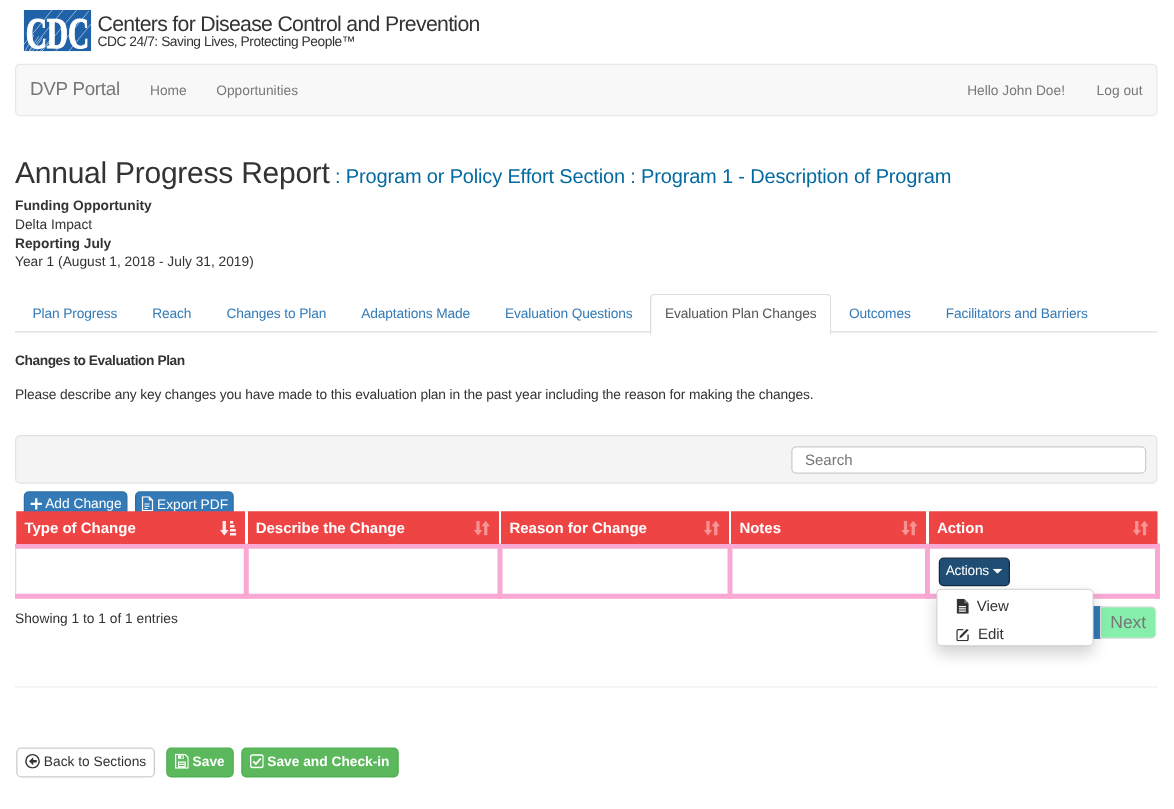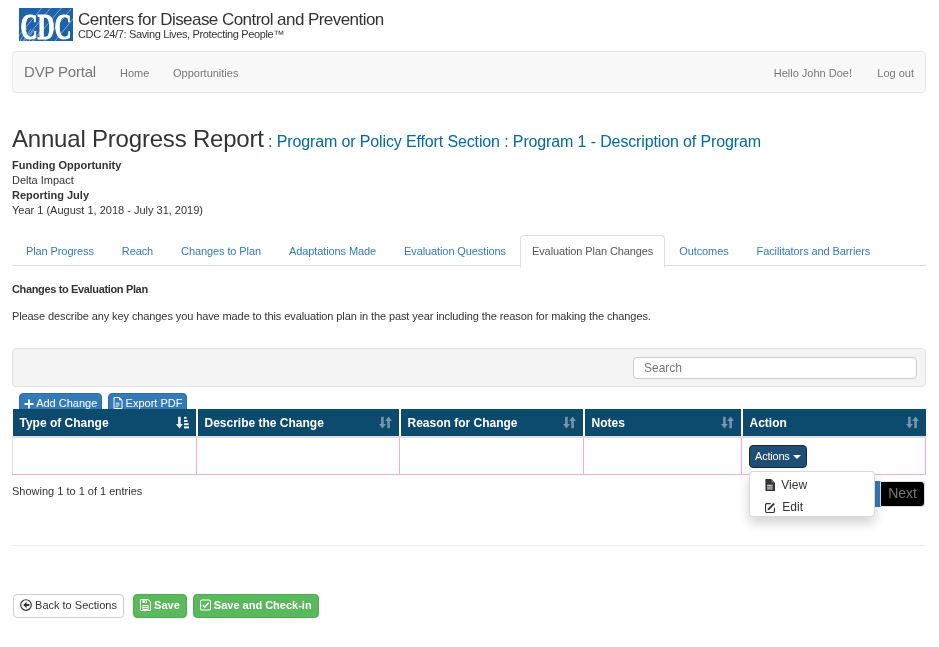--- a/index.html
+++ b/index.html
@@ -22,31 +22,31 @@
 ul.tabs li a { display:inline-block; padding:8px 14px 7px 14px; font-size:11px; letter-spacing:-0.1px; line-height:16px; color:#337ab7; text-decoration:none; }
 ul.tabs li.active a { background:#fff; border:1px solid #ddd; border-bottom:1px solid transparent; border-radius:4px 4px 0 0; color:#555; padding:7px 11px 8px 11px; }
 .sechead { margin-top:17px; font-size:11px; letter-spacing:-0.35px; font-weight:700; }
 .desc { margin-top:15px; font-size:11px; letter-spacing:-0.1px; color:#333; }
 .well { margin-top:26px; height:39px; background:#f4f4f4; border:1px solid #e3e3e3; border-radius:4px; position:relative; }
 .btn { display:inline-block; border-radius:4px; text-align:center; cursor:pointer; text-decoration:none;margin-top:36px; }
 .btn-blue { background:#337ab7; border:1px solid #2e6da4; color:#fff; font-size:11px; padding:3px 0; height:21px; white-space:nowrap; }
 .well .btn-blue { position:absolute; top:8px; }
 .search { position:absolute; right:8px; top:8px; width:284px; height:22px; border:1px solid #ccc; border-radius:4px; padding-left:10px; font-size:12px; font-family:"Liberation Sans",sans-serif; color:#999; }
 table.grid { margin-top:22px; width:913px; border-collapse:collapse; table-layout:fixed; }
-table.grid th { background:#0c4a6e; color:#fff; font-size:12px; font-weight:700; text-align:left; padding:6px 7px; height:28px; border-right:2px solid rgba(255,255,255,.75); border-bottom:2px solid #ddd; position:relative; }
+table.grid th { background:#ef4444; color:#fff; font-size:12px; font-weight:700; text-align:left; padding:6px 7px; height:28px; border-right:2px solid rgba(255,255,255,.75); border-bottom:2px solid #ddd; position:relative; }
 table.grid th:last-child { border-right:none; }
-table.grid td { border:1px solid #f9a8d4; height:37px; padding:7px 7px 6px 7px; }
+table.grid td { border:4px solid #f9a8d4; height:37px; padding:7px 7px 6px 7px; }
 table.grid td:first-child { border-left:1px solid #ddd; }
 .sorticon { position:absolute; right:7px; top:7px; }
 .btn-actions { background:#204d74; border:1px solid #122b40; border-radius:4px; color:#fff; font-size:11px; letter-spacing:-0.2px; line-height:13px; padding:4px 5px; display:inline-block; }
 .caret { display:inline-block; width:0; height:0; margin-left:3px; vertical-align:middle; border-top:4px dashed #fff; border-right:4px solid transparent; border-left:4px solid transparent; }
 .showrow { position:relative; margin-top:6px; height:26px; }
 .showing { position:absolute; left:0; top:4px; font-size:11px; color:#333; }
 .pager { position:absolute; right:1px; top:0; white-space:nowrap; }
-.pager span { display:inline-block; font-size:14px; padding:3px 7px; height:26px; border:1px solid #ddd; color:#777; background:#000000; margin-left:-1px; vertical-align:top; }
+.pager span { display:inline-block; font-size:14px; padding:3px 7px; height:26px; border:1px solid #ddd; color:#777; background:#86efac; margin-left:-1px; vertical-align:top; }
 .pager .prv { border-radius:4px 0 0 4px; color:#337ab7; }
 .pager .cur { background:#337ab7; border-color:#337ab7; color:#fff; }
 .pager .nxt { border-radius:0 4px 4px 0; }
 .dropdown { position:absolute; left:749px; top:471px; width:126px; height:46px; background:#fff; border:1px solid rgba(0,0,0,.15); border-radius:4px; box-shadow:0 6px 12px rgba(0,0,0,.175); z-index:10; padding-top:2px; }
 .dropdown .item { display:block; padding:1px 0 1px 15px; font-size:12px; color:#333; line-height:20px; text-decoration:none; }
 .dropdown .item svg { vertical-align:-2px; margin-right:3px; }
 hr.sep { border:none; border-top:1px solid #eee; margin-top:38px; margin-bottom:0; }
 .botbtns { margin-top:12px; }
 .btn-default { background:#fff; border:1px solid #ccc; color:#333; font-size:11px; padding:4px 6px; height:24px; margin-left:1px; margin-right:9px; }
 .btn-green { background:#5cb85c; border:1px solid #4cae4c; color:#fff; font-size:11px; font-weight:700; padding:4px 6px; height:24px; margin-right:6px; }

